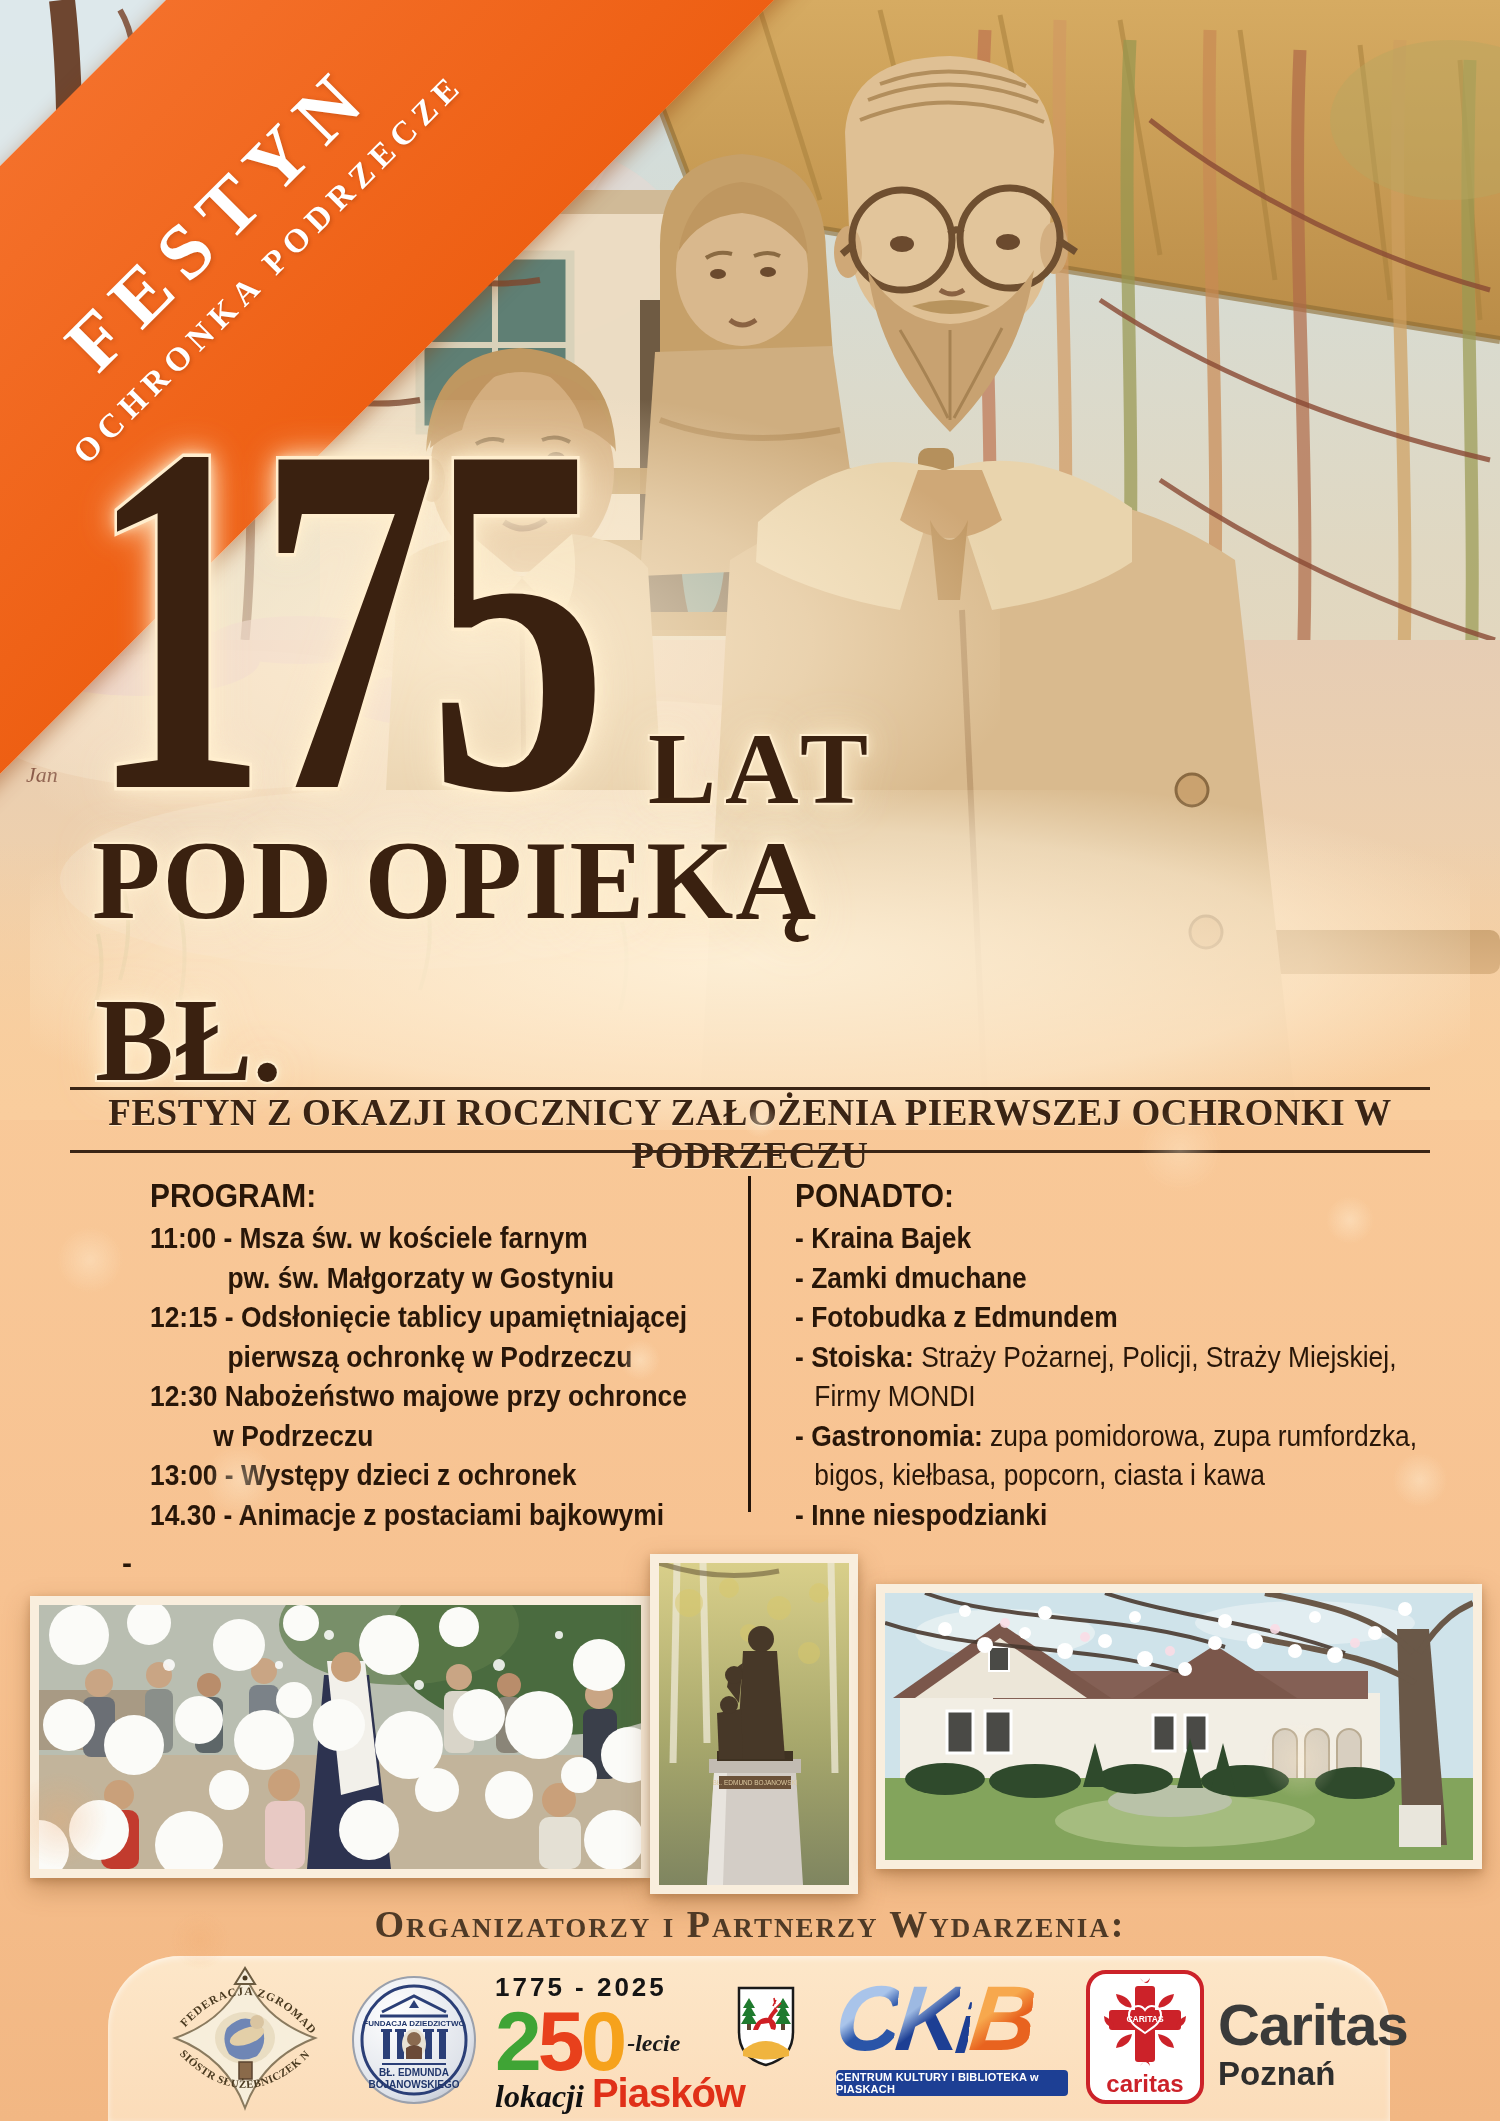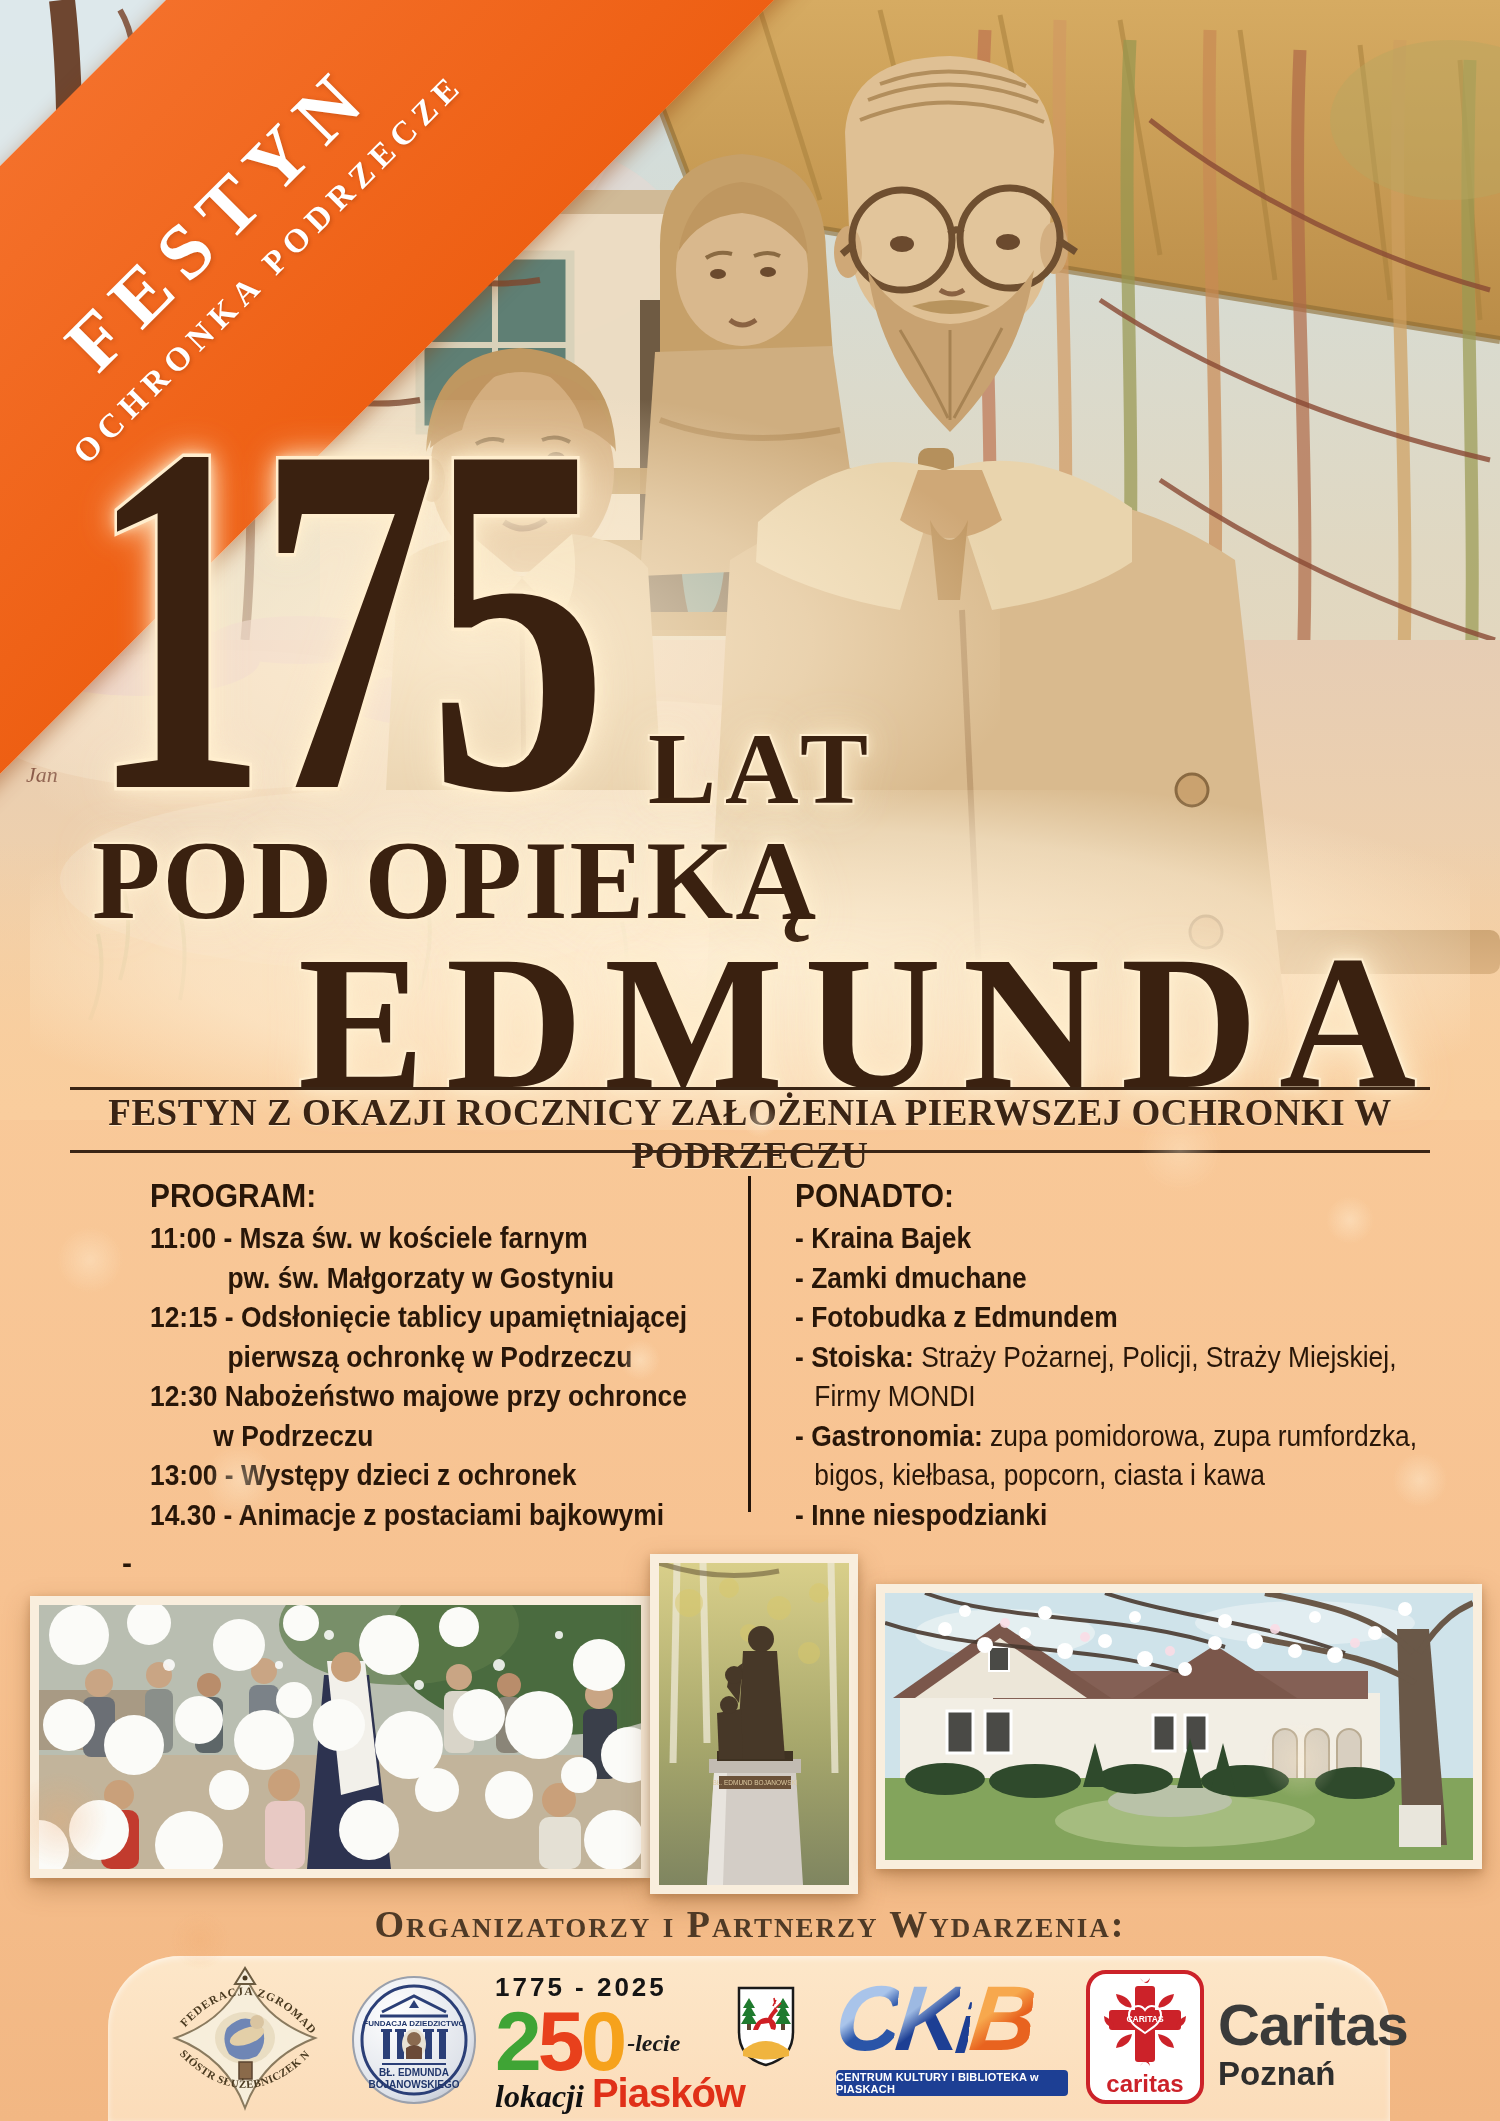--- a/index.html
+++ b/index.html
@@ -308,21 +308,21 @@
   <div class="halo h2"></div>
 
   <div class="ribbon">
     <span class="r1">FESTYN</span>
     <span class="r2">OCHRONKA PODRZECZE</span>
   </div>
 
   <div class="t t175 glow">175</div>
   <div class="t tlat glow">LAT</div>
   <div class="t tpod glow">POD OPIEKĄ</div>
-  <div class="t tedm glow">EDMUNDA</div>
+  <div class="t tbl glow">BŁ.</div>
 
 
   <div class="rule" style="top:1087px"></div>
   <div class="banner-text">FESTYN Z OKAZJI ROCZNICY ZAŁOŻENIA PIERWSZEJ OCHRONKI W PODRZECZU</div>
   <div class="rule" style="top:1150px"></div>
 
   <div class="col col-left">
     <div class="hd">PROGRAM:</div>
     <div>11:00 - Msza św. w kościele farnym</div>
     <div class="ind1">pw. św. Małgorzaty w Gostyniu</div>

